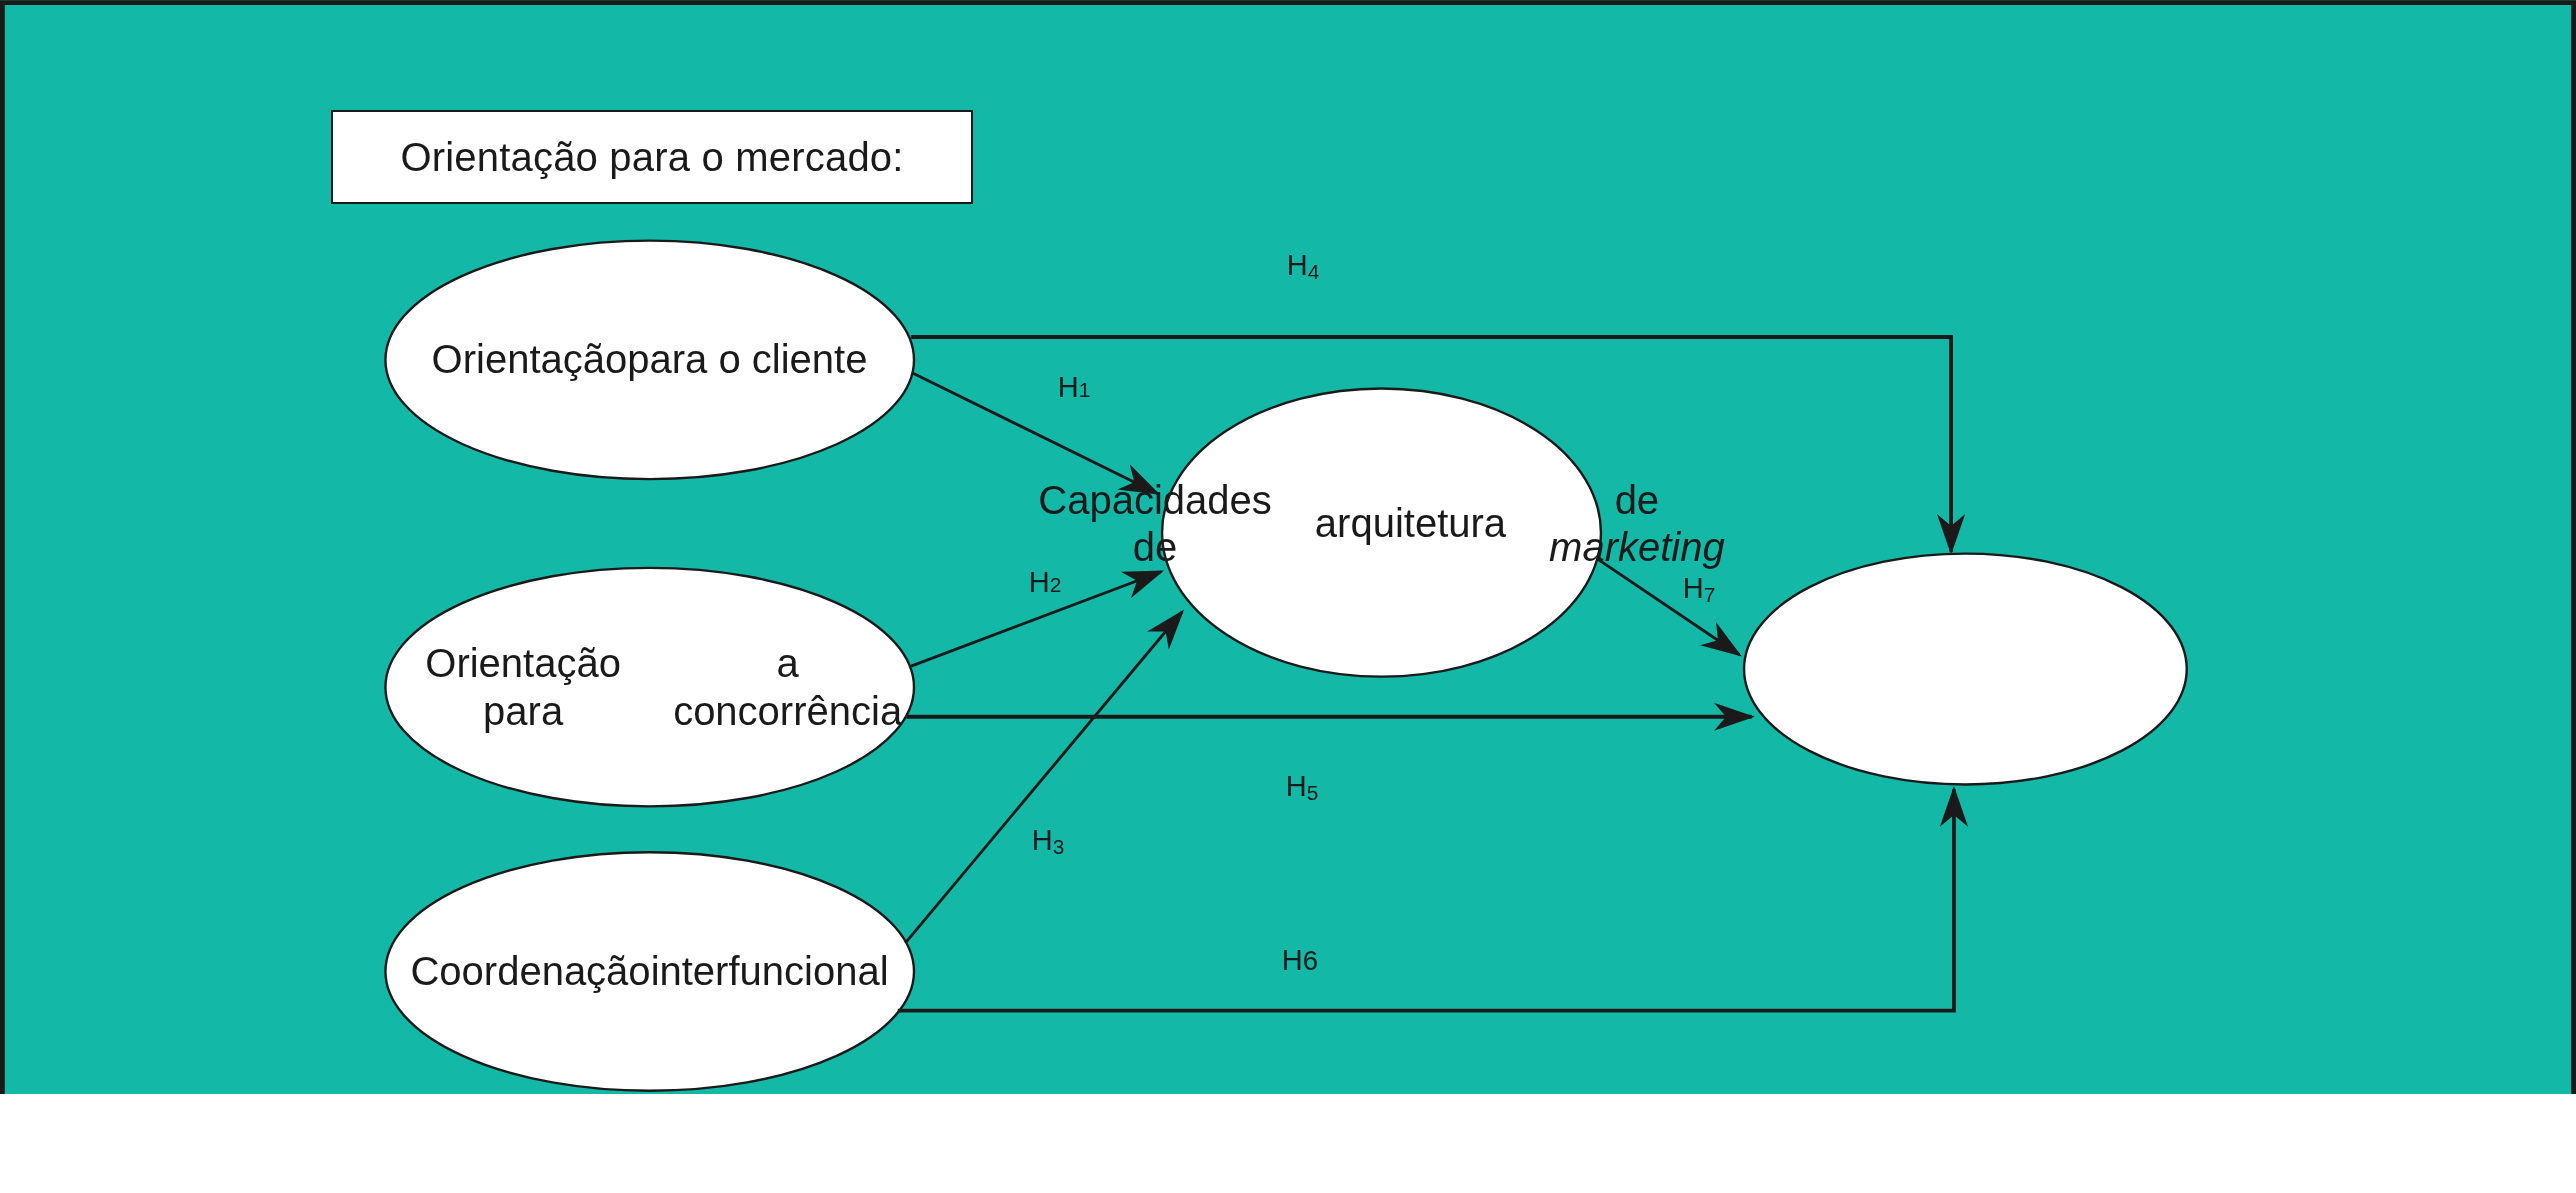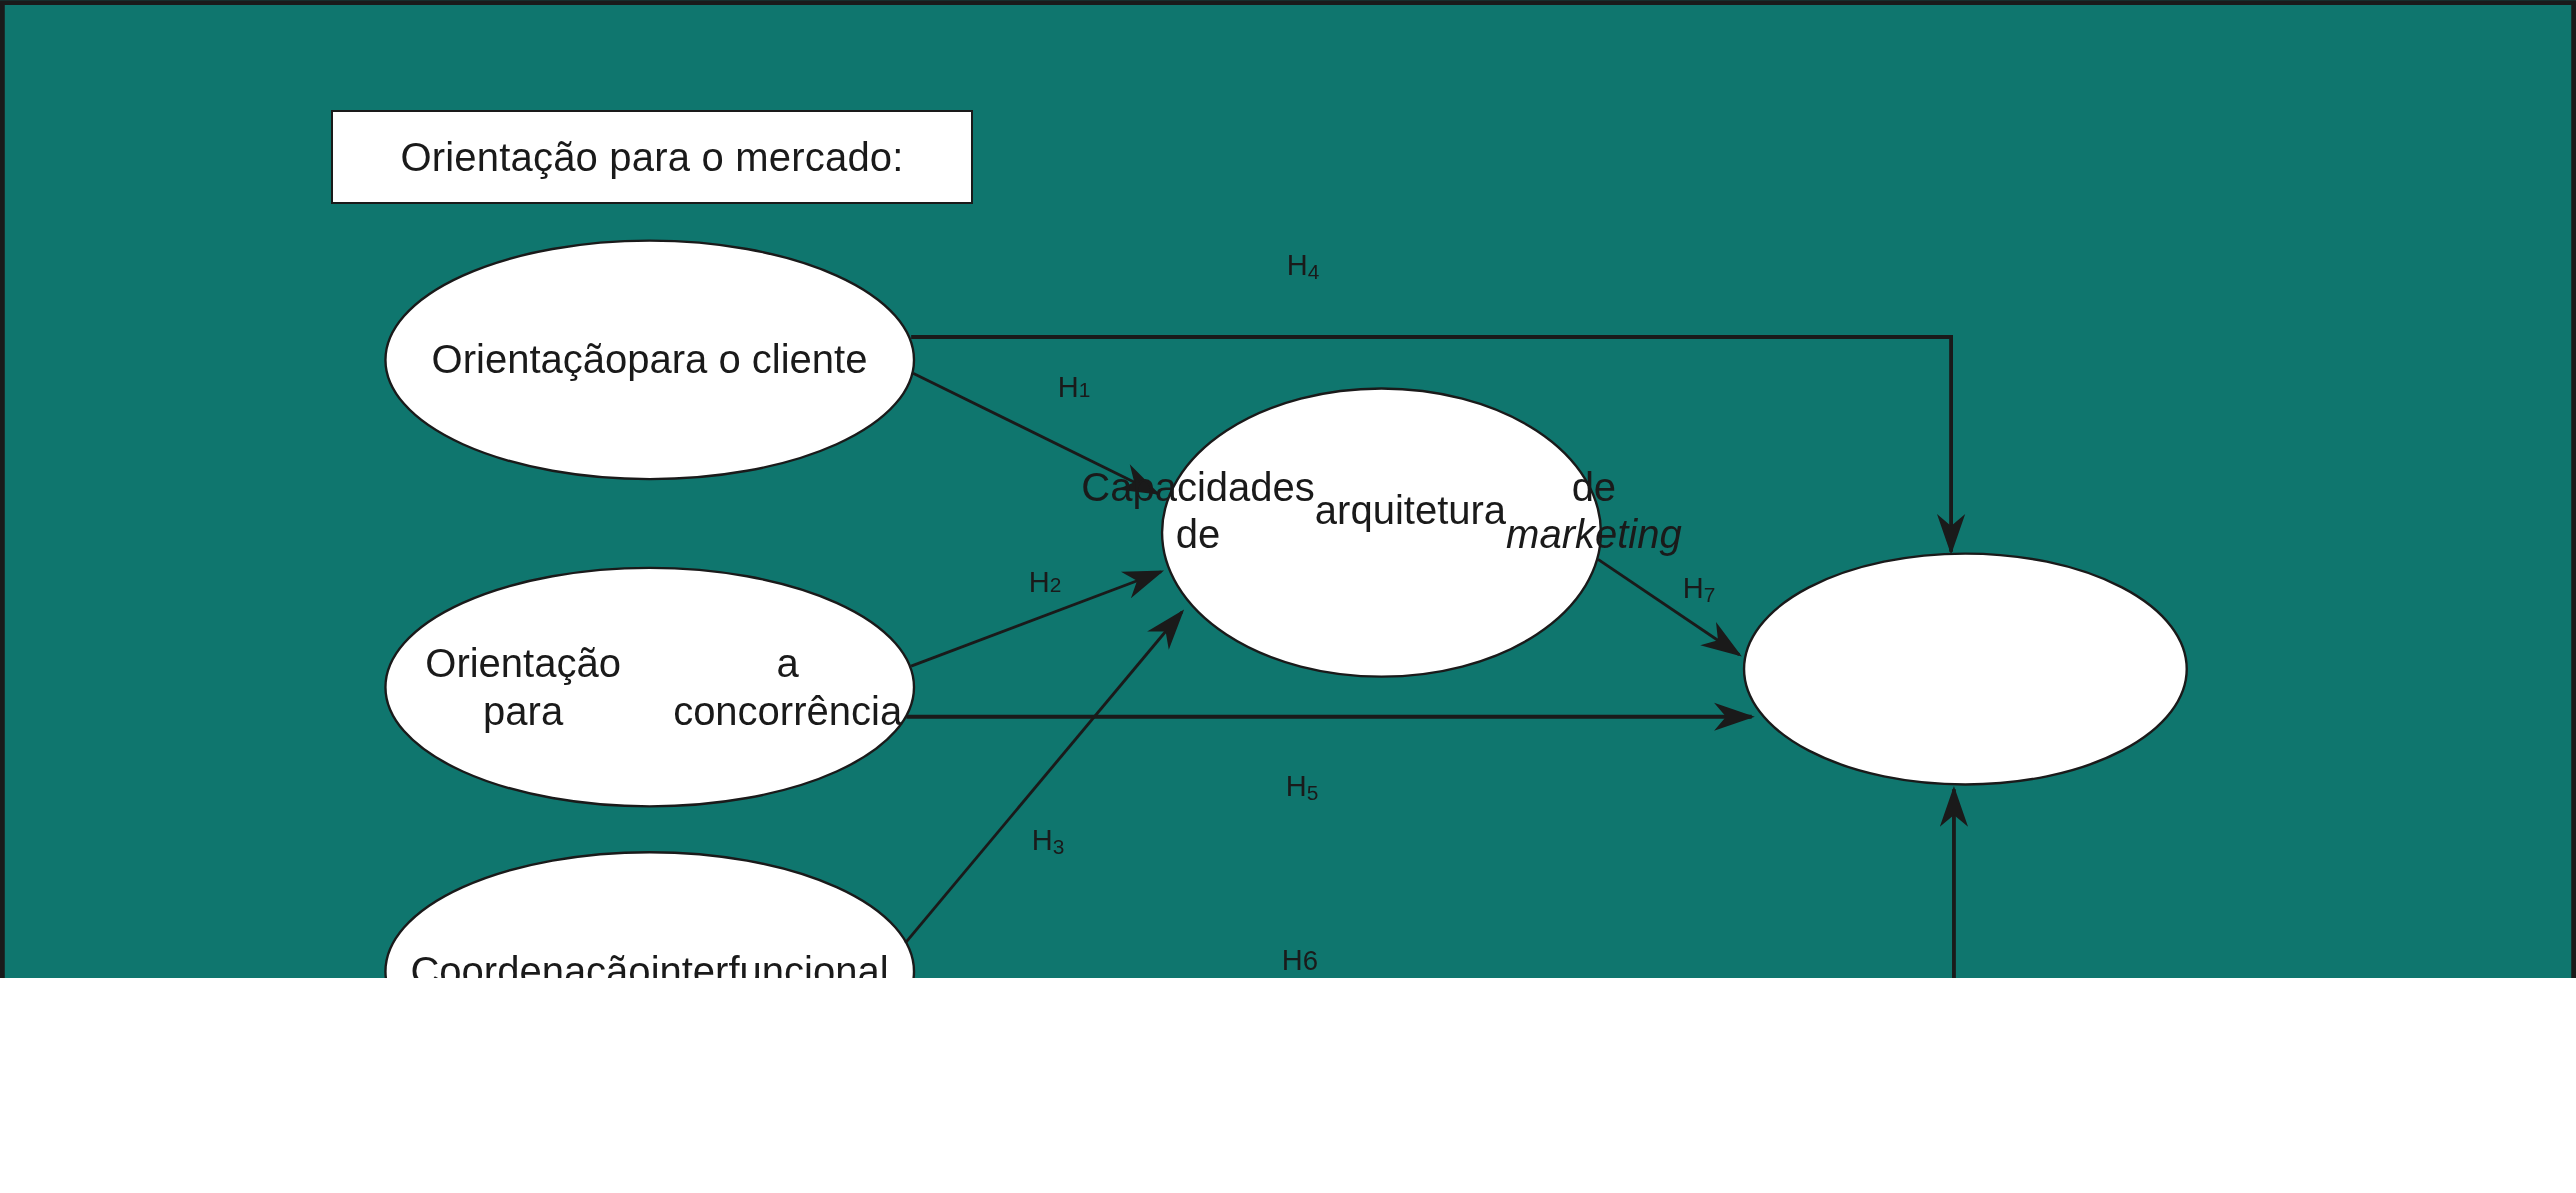--- a/index.html
+++ b/index.html
@@ -1,20 +1,20 @@
 <!DOCTYPE html>
 <html><head>
 <meta charset="utf-8">
 <style>
   html, body { margin: 0; padding: 0; background: #ffffff; }
   .stage {
     position: relative;
     width: 2576px;
-    height: 978px;
-    background: #0f766e;
+    height: 1094px;
+    background: #14b8a6;
     font-family: "Liberation Sans", sans-serif;
     color: #1a1a1a;
     overflow: hidden;
   }
   .stage svg.diagram-lines {
     position: absolute;
     left: 0; top: 0;
     width: 2576px; height: 1194px;
   }
   .title-box {
@@ -93,21 +93,21 @@
   <div class="node-text" style="left:385px; top:568px; width:529px; height:239px;">
     <span>Orientação para</span>
     <span>a concorrência</span>
   </div>
 
   <div class="node-text" style="left:385px; top:852px; width:529px; height:239px;">
     <span>Coordenação</span>
     <span>interfuncional</span>
   </div>
 
-  <div class="node-text" style="left:1162px; top:367px; width:439px; height:288px;">
+  <div class="node-text" style="left:1162px; top:380px; width:439px; height:288px;gap:43px;">
     <span>Capacidades de</span>
     <span>arquitetura</span>
     <span><span>de </span><span class="it">marketing</span></span>
   </div>
 
 
   <div class="hlabel" style="left:1046px; top:387px;margin-left:28px;"><span>H</span><span class="fig">1</span></div>
 
   <div class="hlabel" style="left:1045px; top:582px;"><span>H</span><span class="fig">2</span></div>
 

